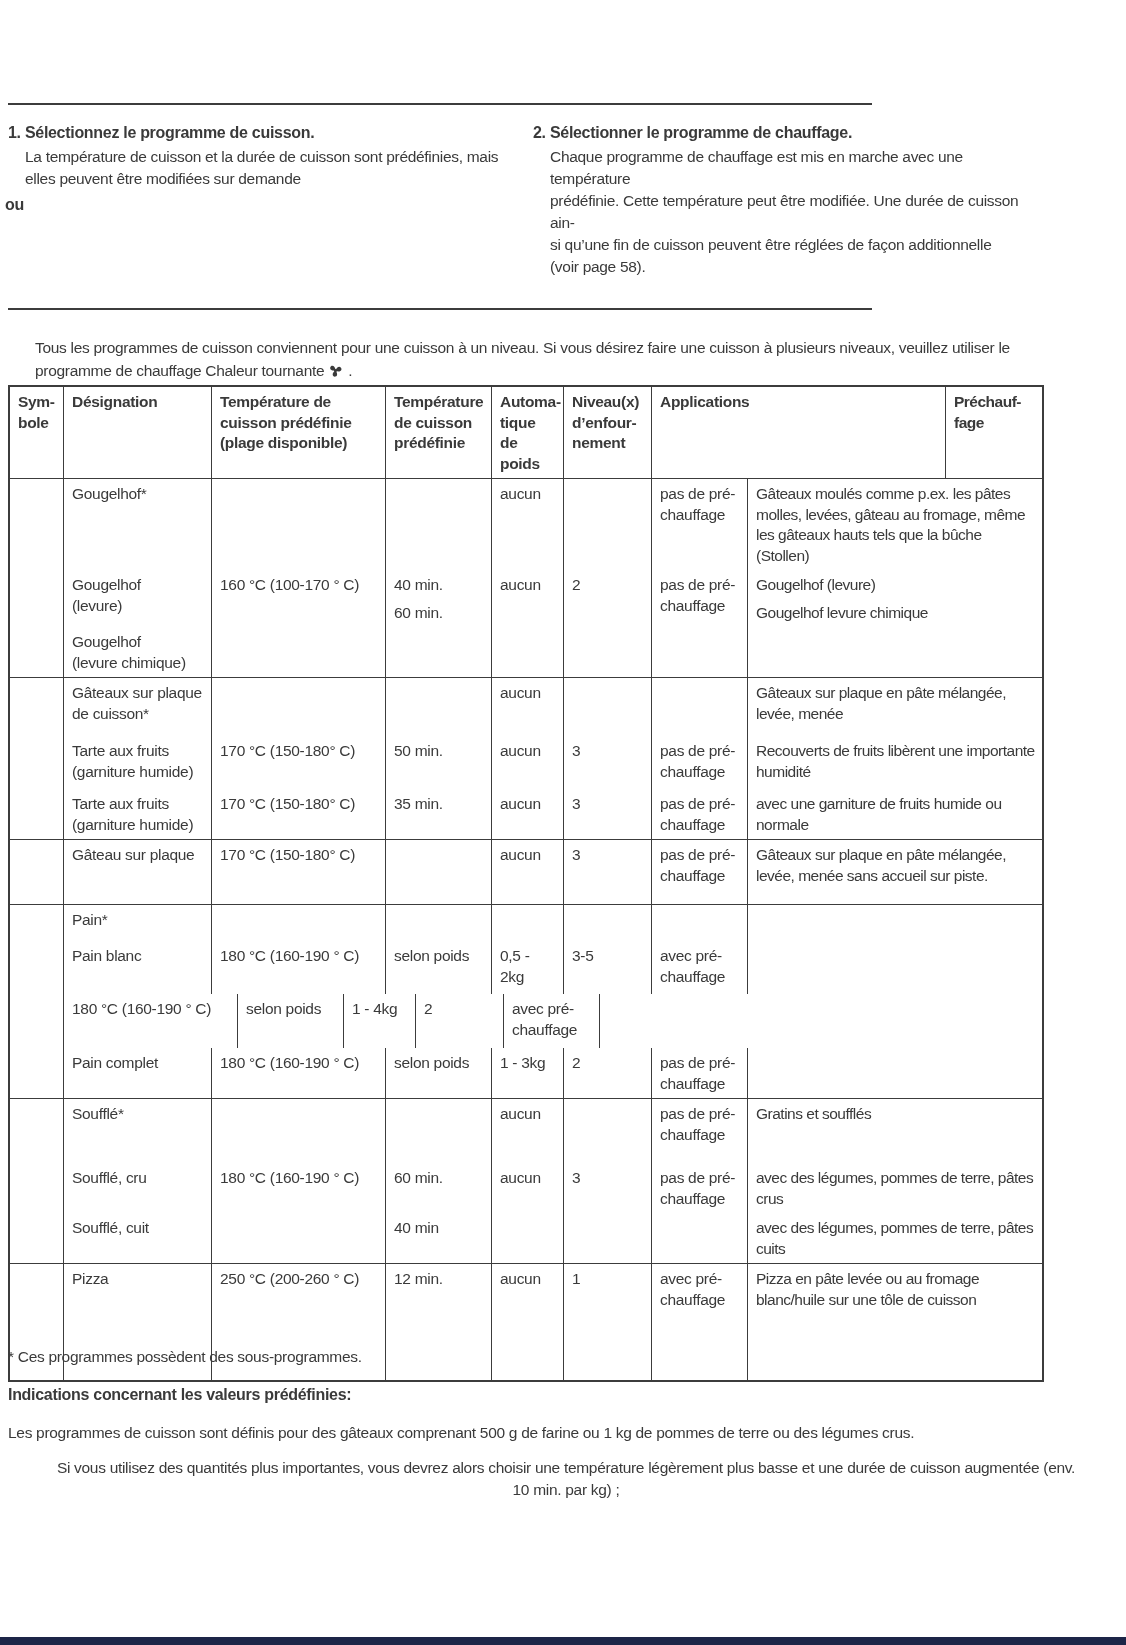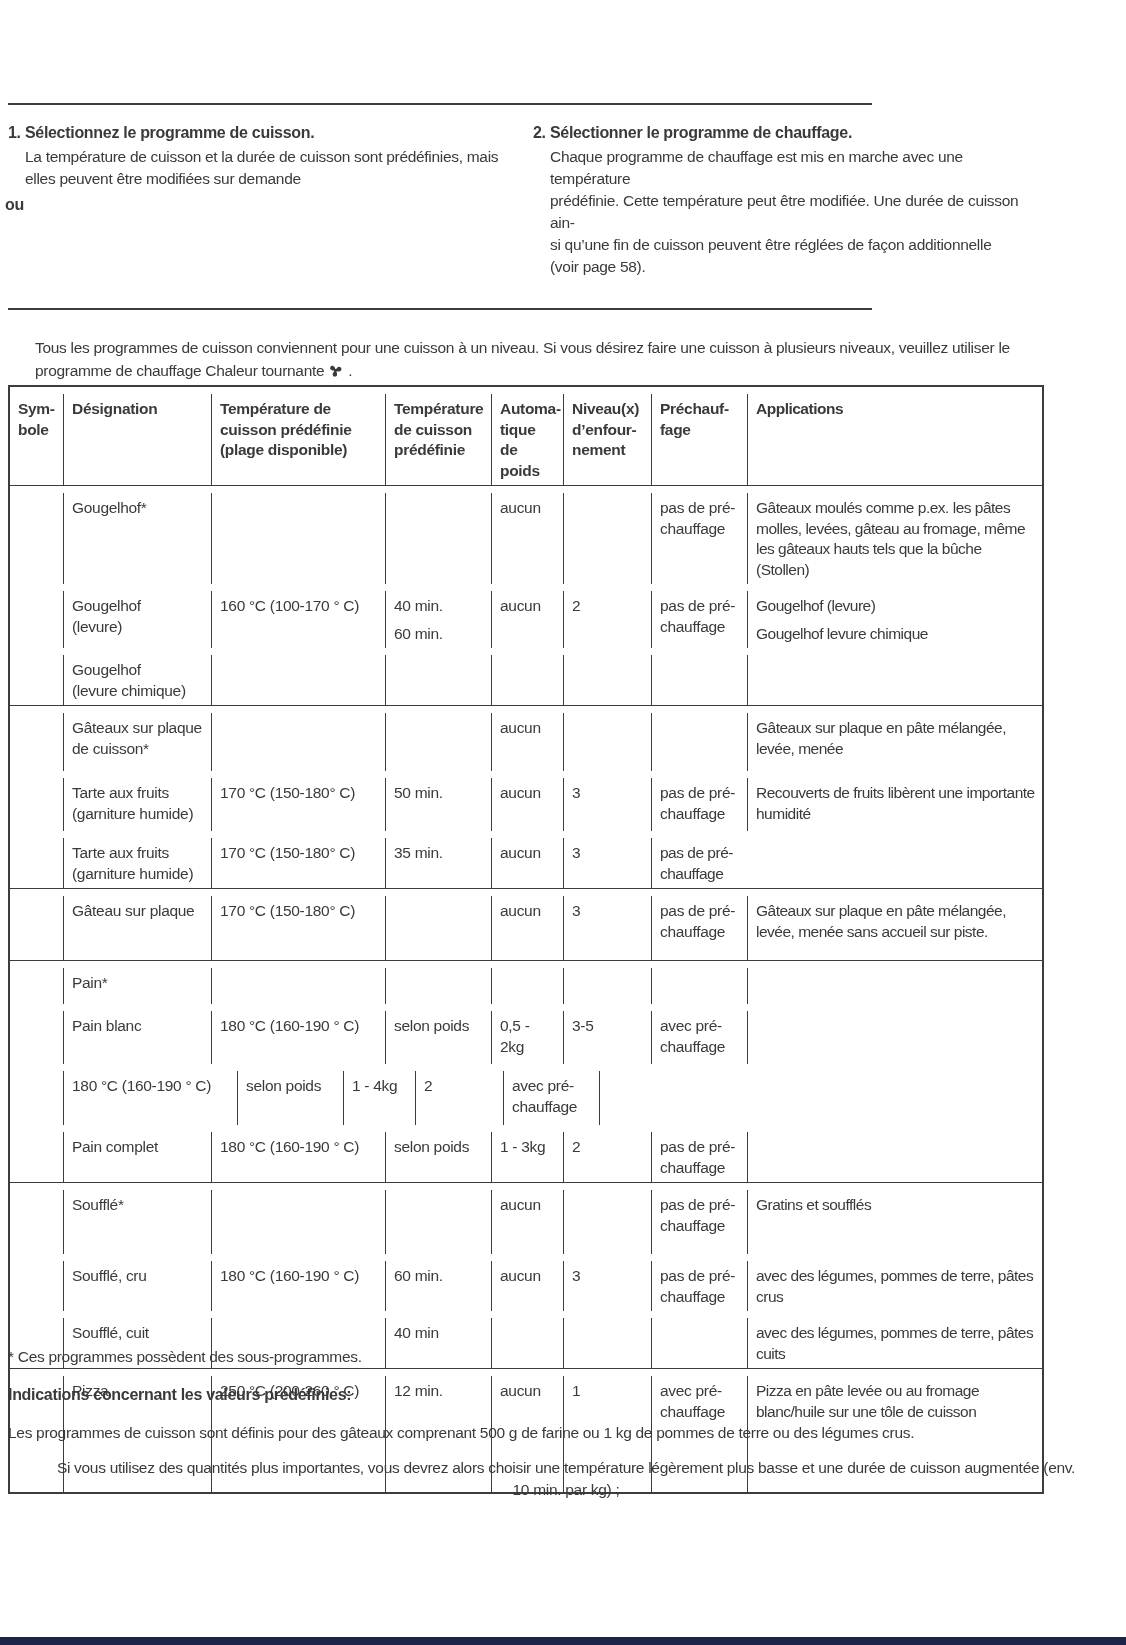--- a/index.html
+++ b/index.html
@@ -22,21 +22,21 @@
 
   #intro{position:absolute;top:336px;left:35px;width:1012px;font-size:15.5px;line-height:23px;}
   #intro .txt{white-space:pre-line;}
   #intro svg{vertical-align:-2px;margin:0 1px 0 4px;}
 
   #programs-table{
     position:absolute;top:385px;left:8px;width:1036px;
     border:2px solid #3c3c3c;box-sizing:border-box;
     font-size:15.5px;line-height:20.5px;
   }
-  .t-row{display:flex;align-items:stretch;margin-top:7px;}
+  .t-row{display:flex;align-items:stretch;}
   .t-group{border-top:1.5px solid #3c3c3c;}
   .t-cell{
     box-sizing:border-box;flex-shrink:0;
     border-right:1.5px solid #3c3c3c;
     padding:5px 6px 4px 8px;white-space:pre-line;
   }
   .t-cell:last-child{border-right:none;letter-spacing:-0.5px;padding-right:4px;}
   .t-header .t-cell{font-weight:bold;font-size:15.5px;}
   .t-entry + .t-entry{margin-top:7px;}
 
@@ -91,23 +91,23 @@
 (plage disponible)</div>
       <div class="t-cell" style="width: 106px;">Température
 de cuisson
 prédéfinie</div>
       <div class="t-cell" style="width: 72px;">Automa-
 tique de
 poids</div>
       <div class="t-cell" style="width: 88px;">Niveau(x)
 d’enfour-
 nement</div>
+      <div class="t-cell" style="width: 294px;">Applications</div>
       <div class="t-cell" style="width: 96px;">Préchauf-
 fage</div>
-      <div class="t-cell" style="width: 294px;">Applications</div>
     </div>
     <div class="t-group">
       <div class="t-row" style="min-height: 80px;">
         <div class="t-cell" style="width: 54px;"></div>
         <div class="t-cell" style="width: 148px;"><div class="t-entry">Gougelhof*</div></div>
         <div class="t-cell" style="width: 174px;"></div>
         <div class="t-cell" style="width: 106px;"></div>
         <div class="t-cell" style="width: 72px;"><div class="t-entry">aucun</div></div>
         <div class="t-cell" style="width: 88px;"></div>
         <div class="t-cell" style="width: 96px;"><div class="t-entry">pas de pré-
@@ -165,20 +165,21 @@
       <div class="t-row" style="min-height: 45px;">
         <div class="t-cell" style="width: 54px;"></div>
         <div class="t-cell" style="width: 148px;"><div class="t-entry">Tarte aux fruits
 (garniture humide)</div></div>
         <div class="t-cell" style="width: 174px;"><div class="t-entry">170 °C (150-180° C)</div></div>
         <div class="t-cell" style="width: 106px;"><div class="t-entry">35 min.</div></div>
         <div class="t-cell" style="width: 72px;"><div class="t-entry">aucun</div></div>
         <div class="t-cell" style="width: 88px;"><div class="t-entry">3</div></div>
         <div class="t-cell" style="width: 96px;"><div class="t-entry">pas de pré-
 chauffage</div></div>
+        <div class="t-cell" style="width: 294px;"><div class="t-entry">avec une garniture de fruits humide ou normale</div></div>
       </div>
     </div>
     <div class="t-group">
       <div class="t-row" style="min-height: 64px;">
         <div class="t-cell" style="width: 54px;"></div>
         <div class="t-cell" style="width: 148px;"><div class="t-entry">Gâteau sur plaque</div></div>
         <div class="t-cell" style="width: 174px;"><div class="t-entry">170 °C (150-180° C)</div></div>
         <div class="t-cell" style="width: 106px;"></div>
         <div class="t-cell" style="width: 72px;"><div class="t-entry">aucun</div></div>
         <div class="t-cell" style="width: 88px;"><div class="t-entry">3</div></div>

